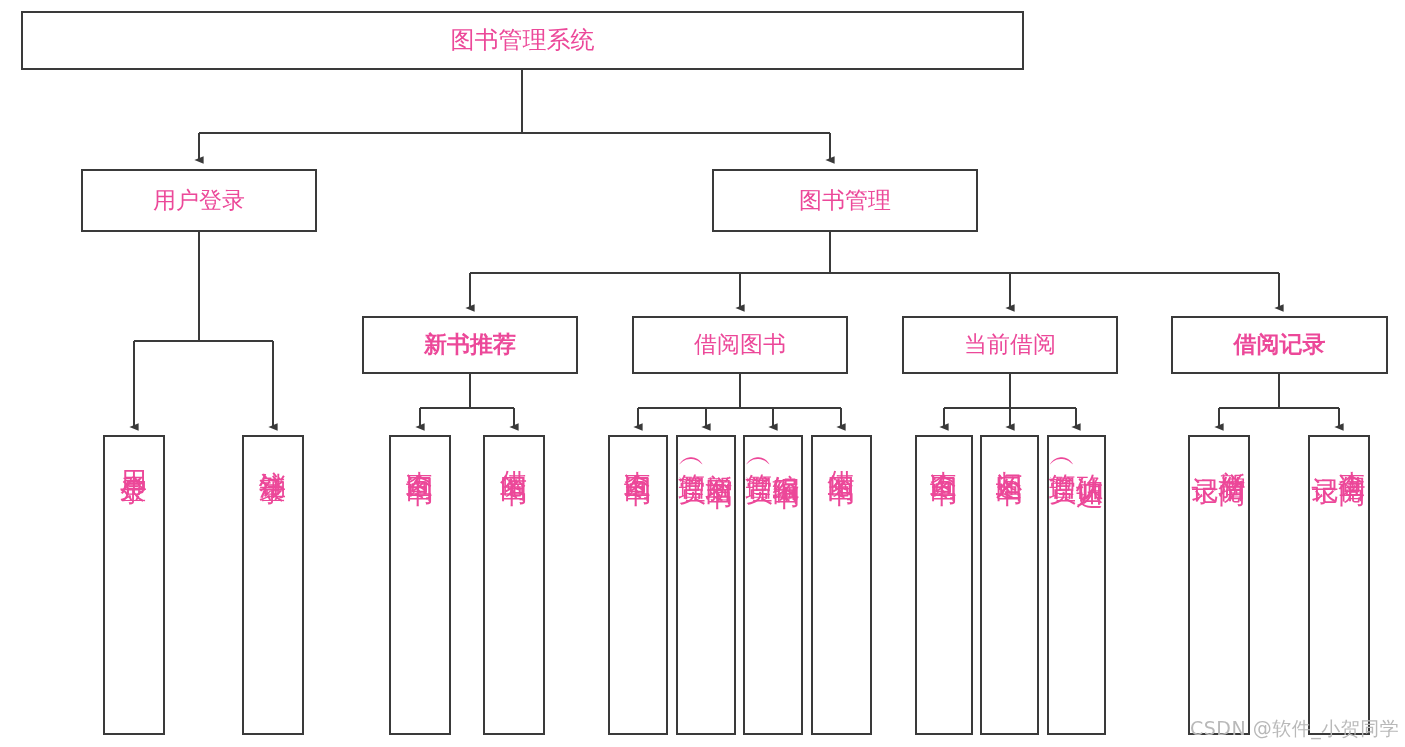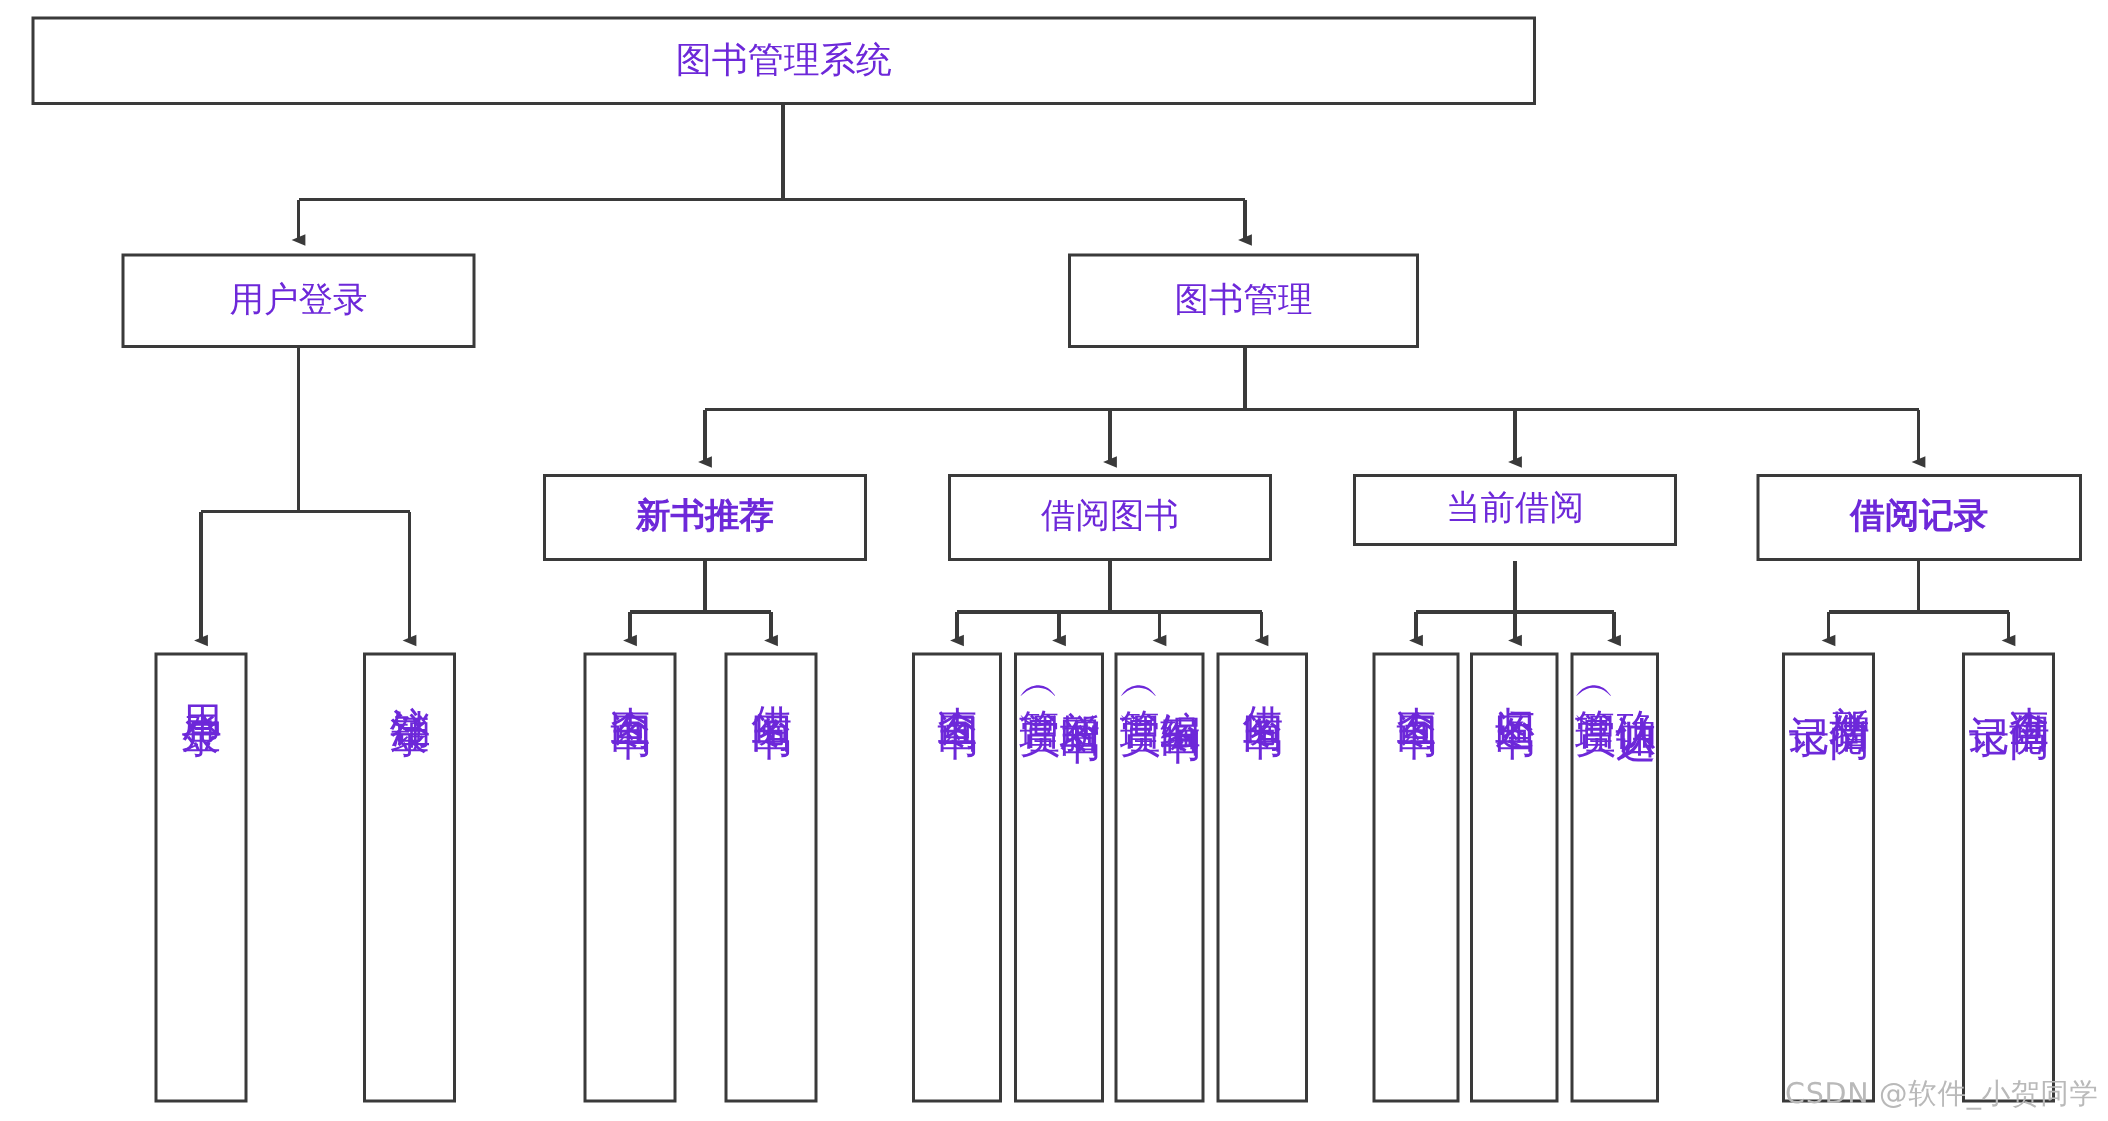--- a/index.html
+++ b/index.html
@@ -33,21 +33,21 @@
     align-items: center;
     justify-content: center;
     color: #1a1a1a;
     z-index: 2;
   }
   .node-label {
     display: block;
     text-align: right;
     line-height: 1.12;
     white-space: nowrap;
-    color: #6d28d9;
+    color: #ec4899;
   }
   .node.horiz .node-label {
     font-size: 23px;
   }
   .node.root .node-label {
     font-size: 24px;
   }
   .node.vert {
     align-items: flex-start;
     padding-top: 12px;
@@ -124,31 +124,31 @@
     </g>
   </svg>
 
   <div class="node root horiz" style="left: 21px; top: 11px; width: 1003px; height: 59px;">
     <span class="node-label">图书管理系统</span>
   </div>
 
   <div class="node horiz" style="left: 81px; top: 169px; width: 236px; height: 63px;">
     <span class="node-label">用户登录</span>
   </div>
-  <div class="node horiz" style="left: 712px; top: 169px; width: 234px; height: 63px;">
+  <div class="node horiz" style="left: 712px; top: 169px; width: 266px; height: 63px;">
     <span class="node-label">图书管理</span>
   </div>
 
   <div class="node horiz" style="left: 362px; top: 316px; width: 216px; height: 58px; font-weight: bold;">
     <span class="node-label">新书推荐</span>
   </div>
   <div class="node horiz" style="left: 632px; top: 316px; width: 216px; height: 58px;">
     <span class="node-label">借阅图书</span>
   </div>
-  <div class="node horiz" style="left: 902px; top: 316px; width: 216px; height: 48px;">
+  <div class="node horiz" style="left: 902px; top: 316px; width: 216px; height: 58px;">
     <span class="node-label">当前借阅</span>
   </div>
   <div class="node horiz" style="left: 1171px; top: 316px; width: 217px; height: 58px; font-weight: bold;">
     <span class="node-label">借阅记录</span>
   </div>
 
   <div class="node vert" style="left: 103px; top: 435px; width: 62px; height: 300px;">
     <span class="node-label">用户登录</span>
   </div>
   <div class="node vert" style="left: 242px; top: 435px; width: 62px; height: 300px;">

